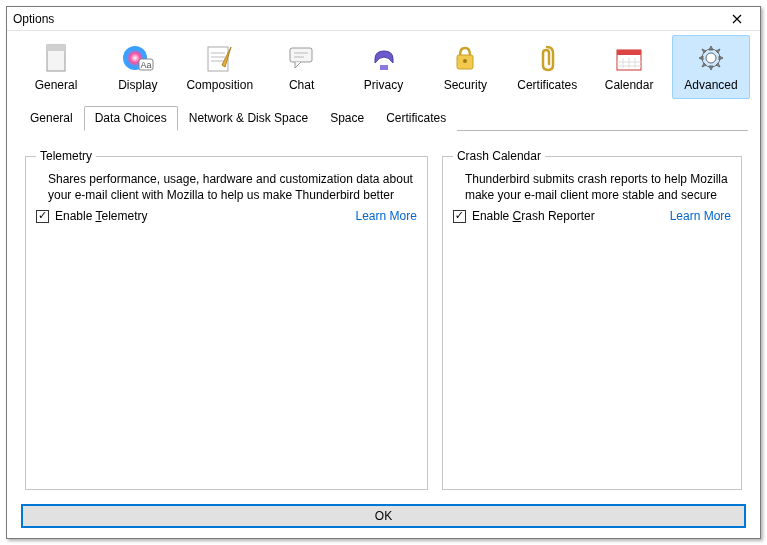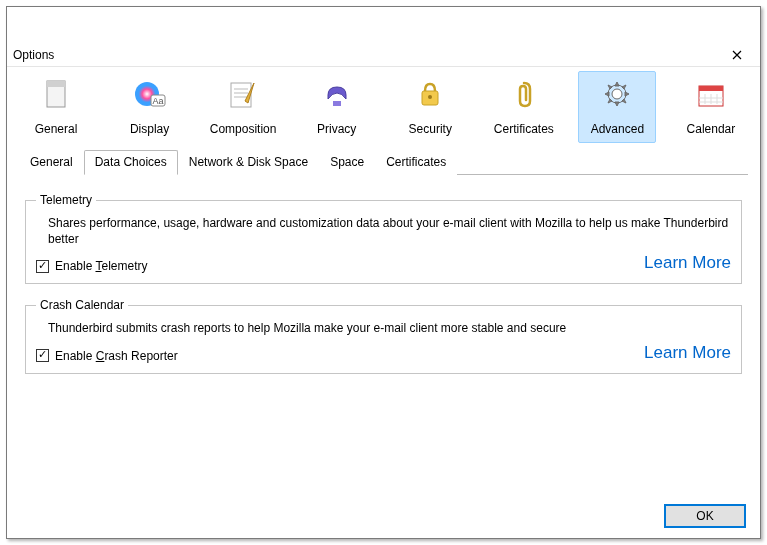--- a/index.html
+++ b/index.html
@@ -23,21 +23,20 @@
     flex-direction: column;
     box-shadow: 2px 2px 3px rgba(0,0,0,0.3);
   }
   .titlebar {
     height: 24px;
     border-bottom: 1px solid #e5e5e5;
     display: flex;
     align-items: center;
     padding: 0 6px;
     justify-content: space-between;
-    margin-top: 36px;
   }
   .titlebar-title { font-size: 12px; }
   .titlebar-close {
     width: 34px; height: 20px;
     display:flex;align-items:center;justify-content:center;
     font-size: 14px; color:#000;
   }
   .toolbar {
     display: flex;
     padding: 4px 10px 2px 10px;
@@ -52,21 +51,21 @@
   }
   .tool-item.selected {
     background: #cce8ff;
     border: 1px solid #99d1ff;
   }
   .tool-icon {
     height: 36px;
     display: flex;
     align-items: center;
     justify-content: center;
-    margin-bottom: 10px;
+    margin-bottom: 2px;
     text-align: right;
   }
   .tool-label { font-size: 12px; }
   .sub-tabs {
     display:flex;
     padding: 4px 12px 0 12px;
     border-bottom: 1px solid #fff;
     gap:0;
   }
   .sub-tab {
@@ -82,47 +81,48 @@
     border-bottom: 1px solid #fff;
     border-radius: 2px 2px 0 0;
     z-index:2;
   }
   .sub-tabs-line {
     height:1px;background:#b9b9b9;margin: -1px 12px 0 12px;
   }
   .content {
     flex: 1;
     padding: 18px 18px 4px 18px;
-    display:flex;flex-direction:column;gap:14px;
+    display:flex;flex-direction:row;gap:14px;
   }
   fieldset.group {
     border: 1px solid #c5c5c5;
     padding: 6px 10px 10px 10px;
     margin:0;
   }
   fieldset.group legend {
     font-size: 12px;
     padding: 0 4px;
   }
   .group-desc { margin: 2px 0 6px 12px; line-height: 1.35; }
   .group-row {
-    display:flex;justify-content:space-between;align-items:flex-end;
+    display:flex;justify-content:space-between;align-items:flex-start;
   }
   .chk-label {
     display:flex;align-items:center;gap:6px;
   }
   .chk {
     width:13px;height:13px;border:1px solid #333;display:flex;align-items:center;justify-content:center;
     font-size:11px;background:#fff;
   }
   .chk.checked::after{content:"✓";color:#000;line-height:1;position:relative;top:-1px;}
-  .link { color:#0066cc; cursor:pointer; font-size:17px;}
+  .link { color:#0066cc; cursor:pointer; font-size:12px;}
   .button-row {
     display:flex;justify-content:flex-end;
     padding: 10px 14px;
+    flex-direction: column;
   }
   .btn {
     min-width: 82px; height: 24px;
     border: 1px solid #adadad;
     background: #e1e1e1;
     font-size: 12px;
     display:flex;align-items:center;justify-content:center;
   }
   .btn.primary { border:2px solid #0078d7; background:#e1e1e1;}
   .mnemonic { text-decoration: underline; }
@@ -178,20 +178,31 @@
             <rect x="3" y="4" width="20" height="24" fill="#fff" stroke="#aaa"></rect>
             <line x1="6" y1="10" x2="20" y2="10" stroke="#bbb"></line>
             <line x1="6" y1="14" x2="20" y2="14" stroke="#bbb"></line>
             <line x1="6" y1="18" x2="20" y2="18" stroke="#bbb"></line>
             <path d="M26 4 L20 24 L17 22 Z" fill="#e3b23c" stroke="#b08020"></path>
           </svg>
       </div>
       <div class="tool-label">Composition</div>
     </div>
 
+    <div class="tool-item">
+      <div class="tool-icon">
+        <svg width="30" height="28">
+            <rect x="3" y="4" width="22" height="14" rx="2" fill="#f5f5f5" stroke="#999"></rect>
+            <path d="M8 18 L8 24 L14 18" fill="#f5f5f5" stroke="#999"></path>
+            <line x1="7" y1="9" x2="21" y2="9" stroke="#bbb"></line>
+            <line x1="7" y1="13" x2="17" y2="13" stroke="#bbb"></line>
+          </svg>
+      </div>
+      <div class="tool-label">Chat</div>
+    </div>
 
     <div class="tool-item">
       <div class="tool-icon">
         <svg width="30" height="30">
             <path d="M6 16 Q6 8 15 8 Q24 8 24 16 L24 20 Q20 14 15 14 Q10 14 6 20 Z" fill="#6a5acd" stroke="#4b3fa0"></path>
             <rect x="11" y="22" width="8" height="5" fill="#8a7ae0"></rect>
           </svg>
       </div>
       <div class="tool-label">Privacy</div>
     </div>
@@ -207,20 +218,35 @@
       <div class="tool-label">Security</div>
     </div>
 
     <div class="tool-item">
       <div class="tool-icon">
         <svg width="22" height="30">
             <path d="M11 4 Q17 4 17 10 L17 22 Q17 27 12 27 Q7 27 7 22 L7 10 Q7 7 10 7 Q13 7 13 10 L13 21" fill="none" stroke="#c9a227" stroke-width="2.5" stroke-linecap="round"></path>
           </svg>
       </div>
       <div class="tool-label">Certificates</div>
+    </div>
+
+    <div class="tool-item">
+      <div class="tool-icon">
+        <svg width="30" height="28">
+            <rect x="3" y="6" width="24" height="20" fill="#fff" stroke="#c33"></rect>
+            <rect x="3" y="6" width="24" height="5" fill="#d44"></rect>
+            <line x1="9" y1="14" x2="9" y2="24" stroke="#ddd"></line>
+            <line x1="15" y1="14" x2="15" y2="24" stroke="#ddd"></line>
+            <line x1="21" y1="14" x2="21" y2="24" stroke="#ddd"></line>
+            <line x1="3" y1="18" x2="27" y2="18" stroke="#ddd"></line>
+            <line x1="3" y1="22" x2="27" y2="22" stroke="#ddd"></line>
+          </svg>
+      </div>
+      <div class="tool-label">Calendar</div>
     </div>
 
     <div class="tool-item selected">
       <div class="tool-icon">
         <svg width="30" height="30">
             <g fill="#8a8a8a" stroke="#6a6a6a">
           <circle cx="15" cy="15" r="5" fill="#fff"></circle>
           <path d="M15 3 L17 7 L13 7 Z"></path>
               <path d="M15 27 L17 23 L13 23 Z"></path>
           <path d="M3 15 L7 13 L7 17 Z"></path>
@@ -229,35 +255,20 @@
               <path d="M24 6 L22 10 L20 8 Z"></path>
           <path d="M6 24 L8 20 L10 22 Z"></path>
               <path d="M24 24 L20 22 L22 20 Z"></path>
           <circle cx="15" cy="15" r="9" fill="none"></circle>
         </g>
           </svg>
       </div>
       <div class="tool-label">Advanced</div>
     </div>
 
-    <div class="tool-item">
-      <div class="tool-icon">
-        <svg width="30" height="28">
-            <rect x="3" y="6" width="24" height="20" fill="#fff" stroke="#c33"></rect>
-            <rect x="3" y="6" width="24" height="5" fill="#d44"></rect>
-            <line x1="9" y1="14" x2="9" y2="24" stroke="#ddd"></line>
-            <line x1="15" y1="14" x2="15" y2="24" stroke="#ddd"></line>
-            <line x1="21" y1="14" x2="21" y2="24" stroke="#ddd"></line>
-            <line x1="3" y1="18" x2="27" y2="18" stroke="#ddd"></line>
-            <line x1="3" y1="22" x2="27" y2="22" stroke="#ddd"></line>
-          </svg>
-      </div>
-      <div class="tool-label">Calendar</div>
-    </div>
-
   </div>
 
   <div class="sub-tabs">
     <div class="sub-tab">General</div>
     <div class="sub-tab selected">Data Choices</div>
     <div class="sub-tab">Network &amp; Disk Space</div>
     <div class="sub-tab">Space</div>
     <div class="sub-tab">Certificates</div>
   </div>
   <div class="sub-tabs-line"></div>

